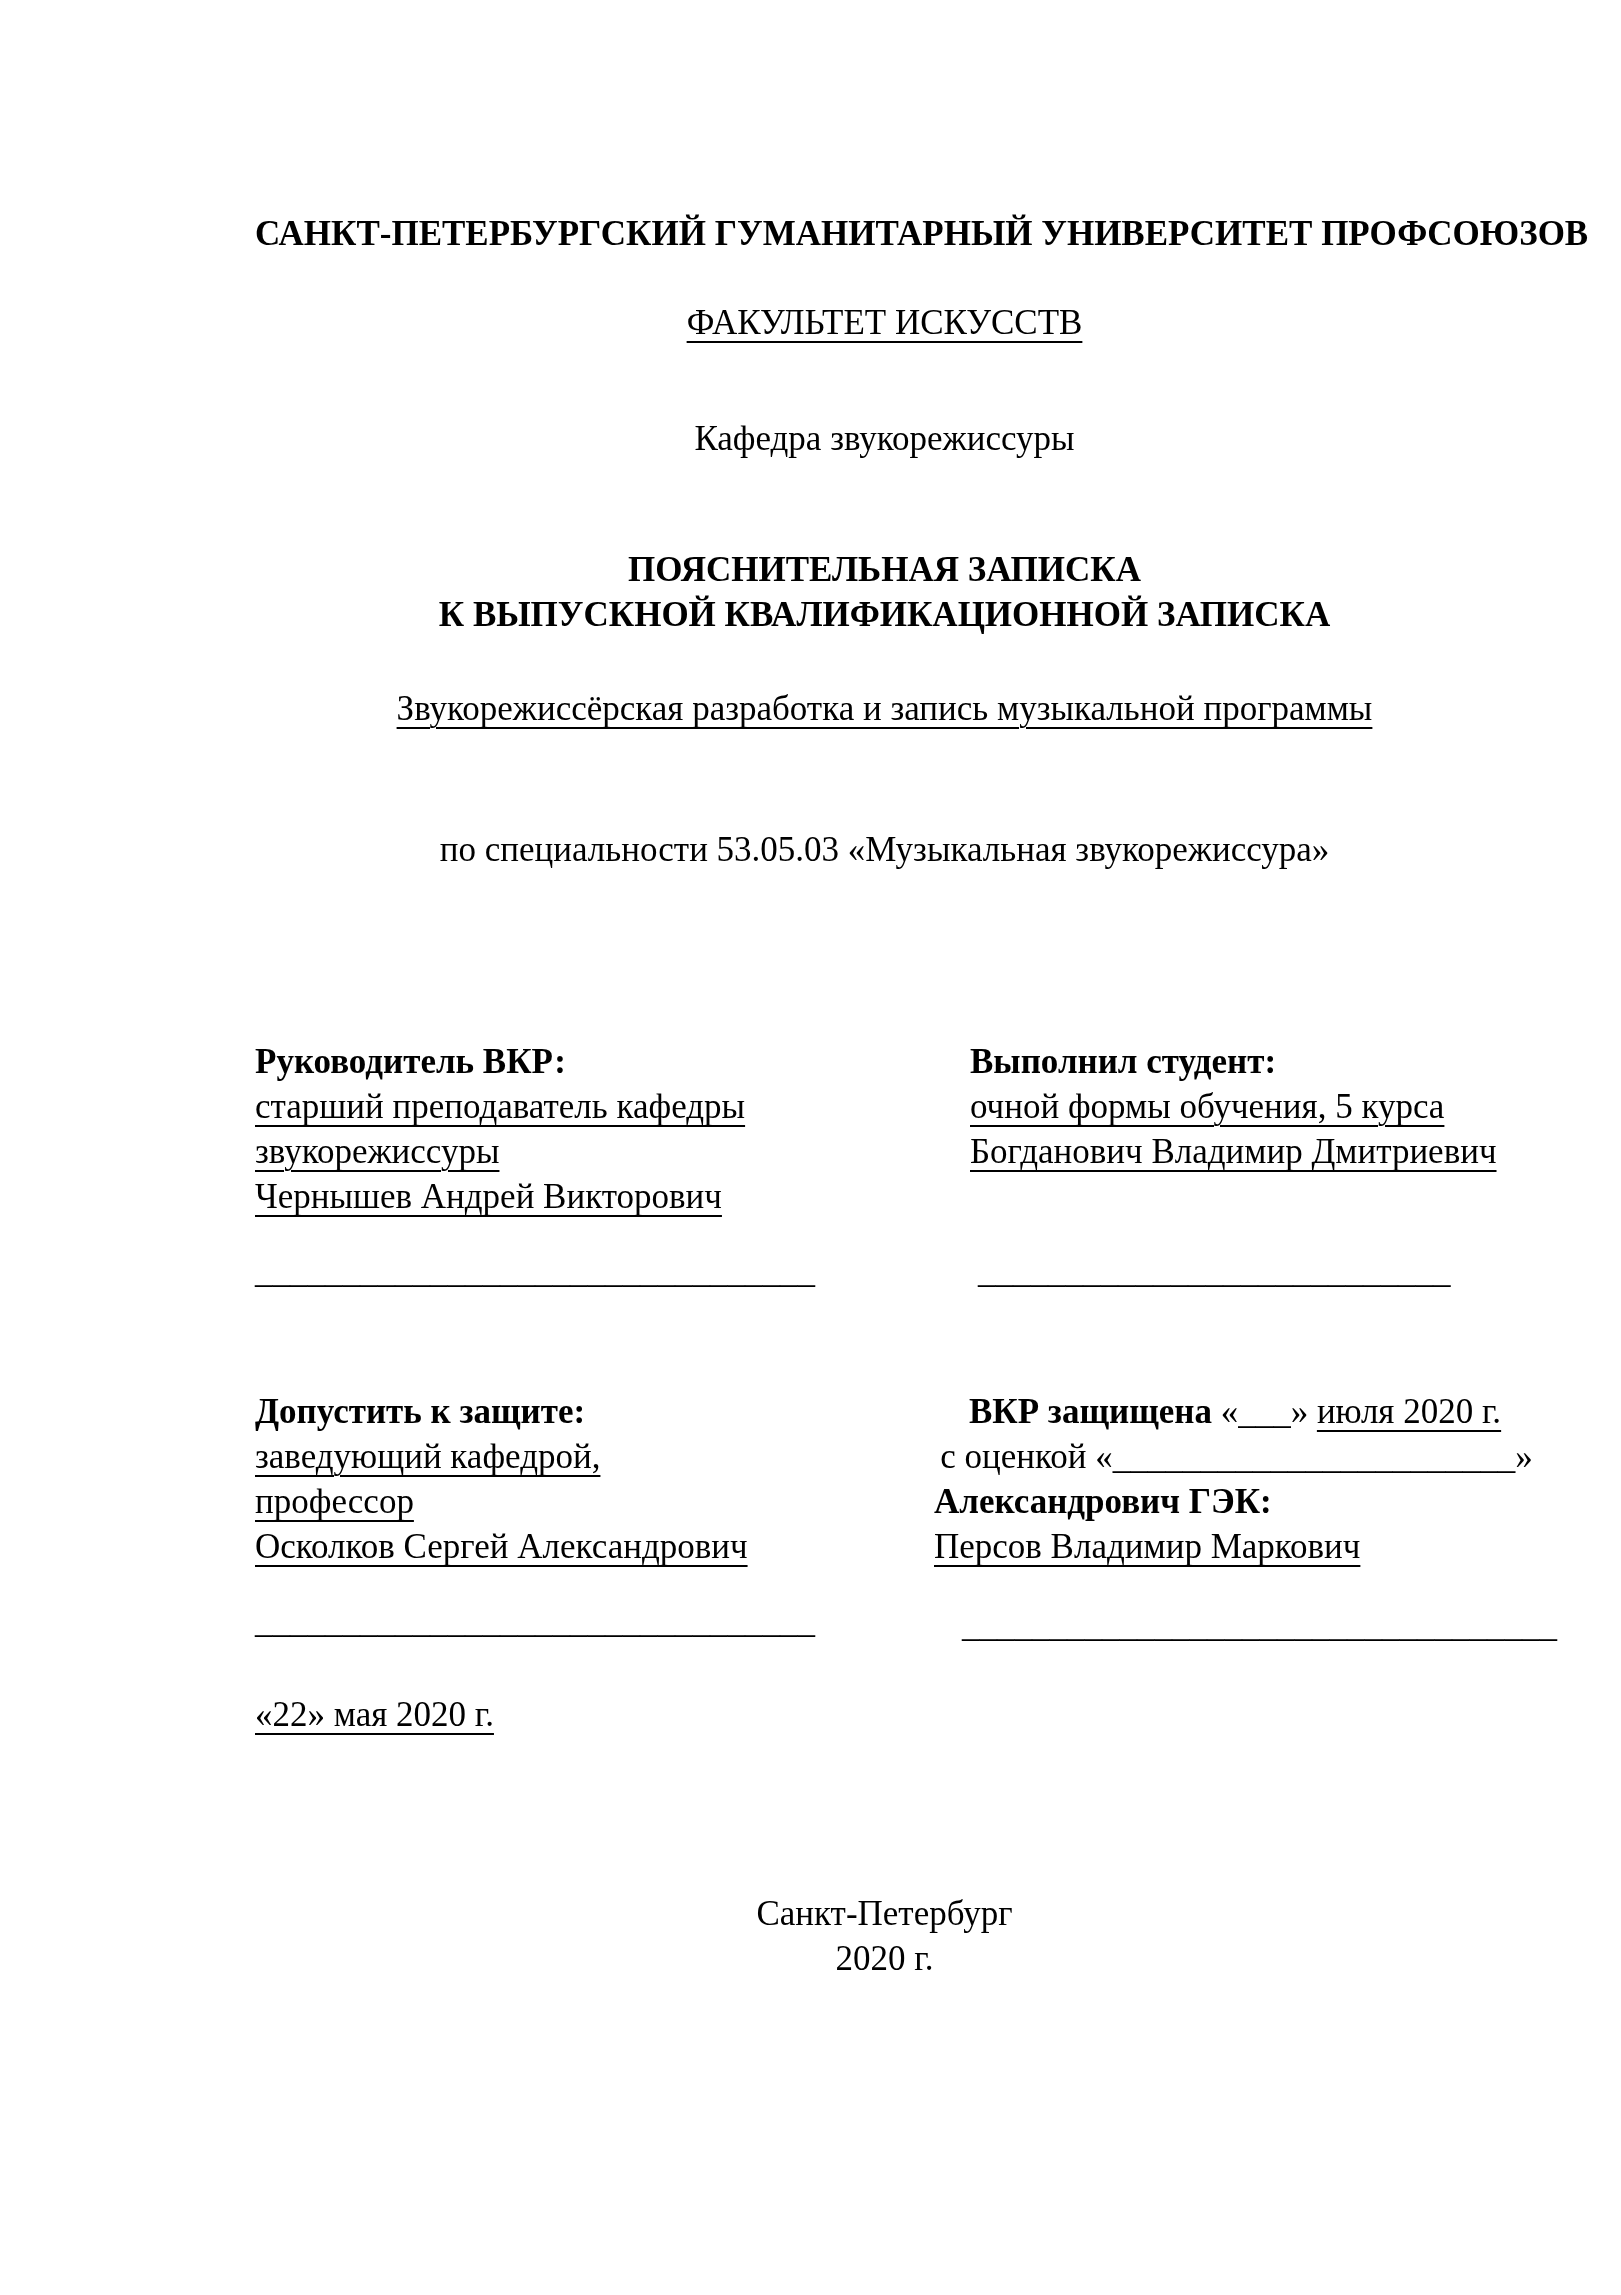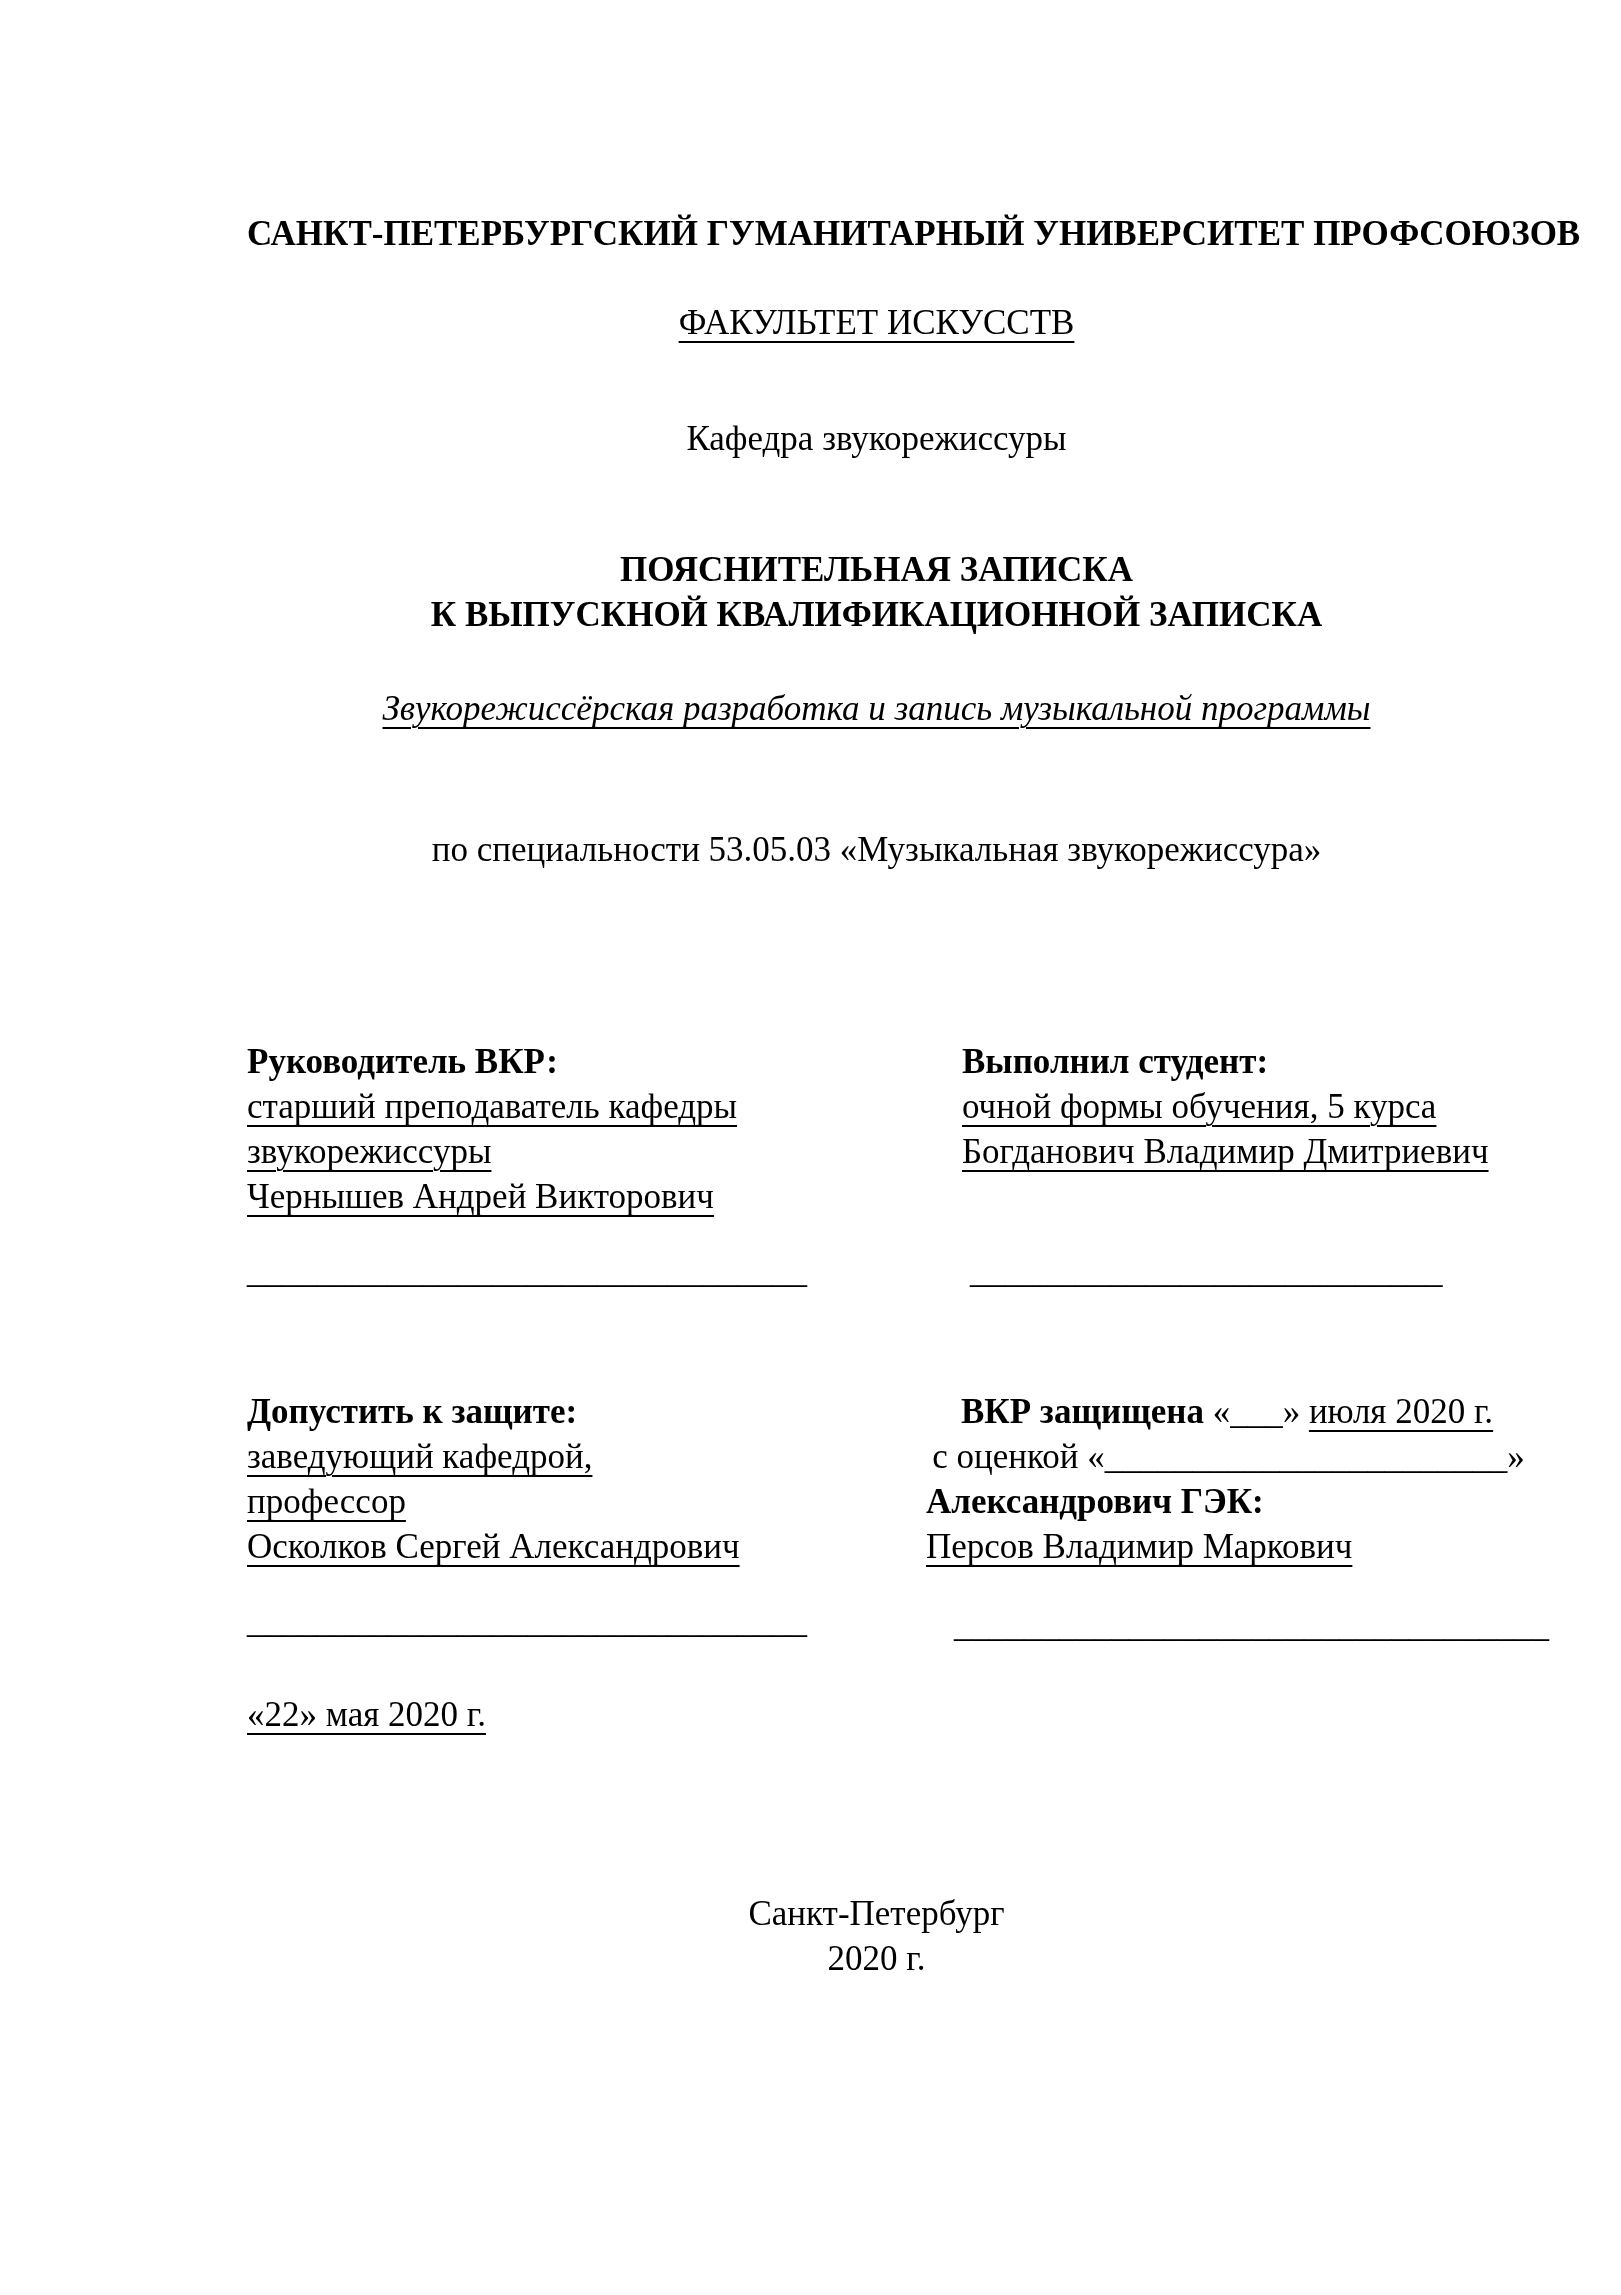--- a/index.html
+++ b/index.html
@@ -10,35 +10,35 @@
   .page {
     position: relative;
     width: 1622px;
     height: 2295px;
     background: #ffffff;
     font-family: "Liberation Serif", "DejaVu Serif", serif;
     font-size: 35px;
     color: #000000;
     overflow: hidden;
   }
-  .abs { position: absolute; }
+  .abs { position: absolute; margin-left: 8px; }
   .centered {
     left: 247px;
     width: 1259px;
     text-align: center;
   }
   .nowrap { white-space: nowrap; }
   .bold { font-weight: bold; }
   .u {
     text-decoration: underline;
     text-decoration-thickness: 2.4px;
     text-underline-offset: 7px;
   }
   .lh57 { line-height: 45px; }
-  .lh60 { line-height: 47px; font-style: italic; }
+  .lh60 { line-height: 47px; }
   .col-left  { left: 247px;  width: 691px; }
   .col-right { width: 696px; }
   .sig { letter-spacing: 0; white-space: nowrap; }
   .defense-line1 { text-indent: 35px; }
   .defense-line2 { text-indent: 6.3px; }
   .uni-line { font-size: 35px; }
 </style>
 </head>
 <body>
 

